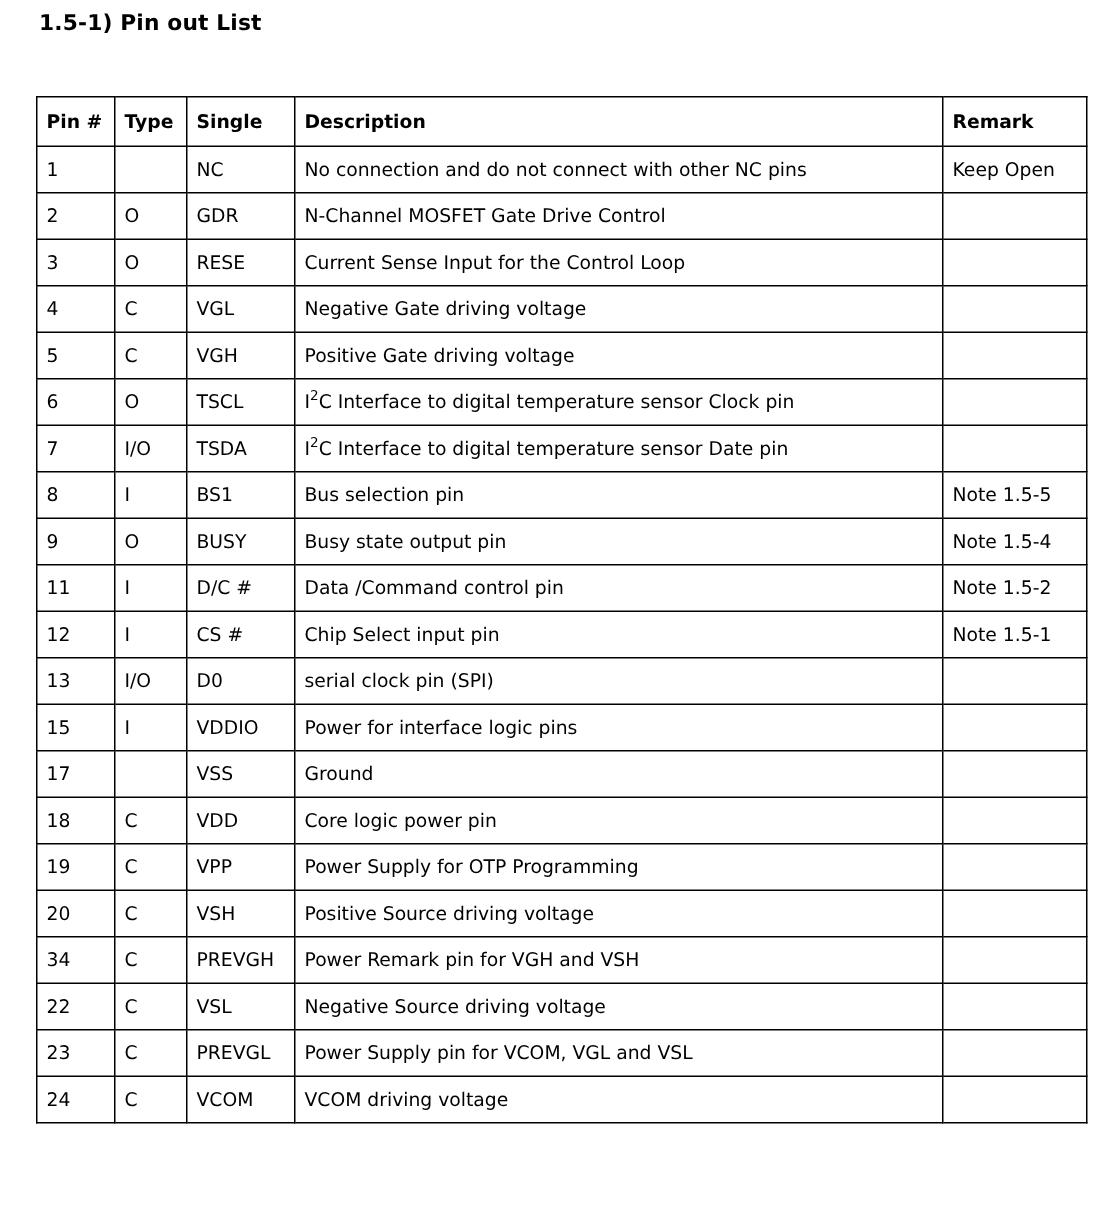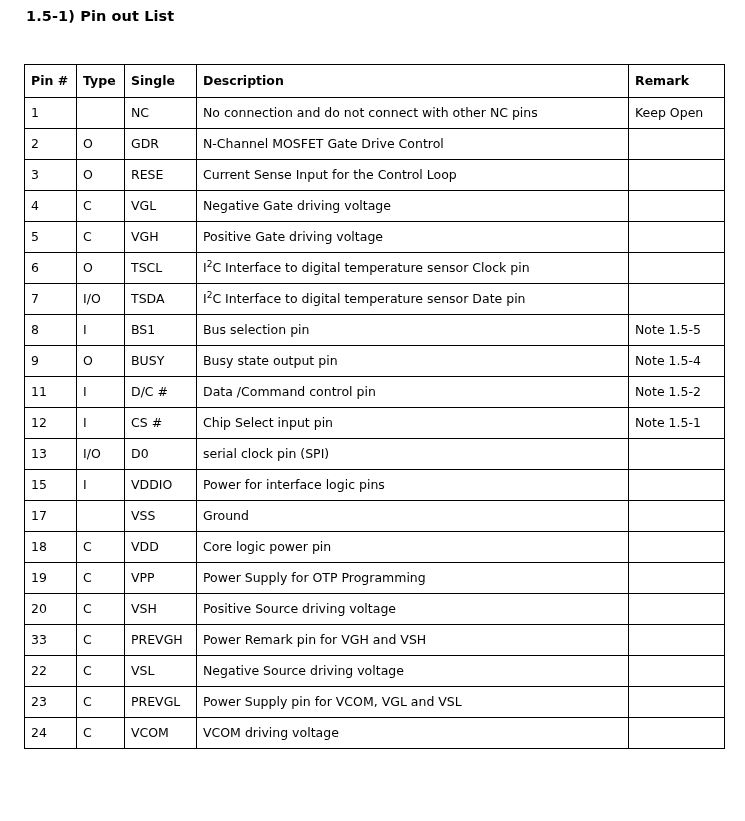--- a/index.html
+++ b/index.html
@@ -210,21 +210,21 @@
             <td class="col-remark"></td>
           </tr>
           <tr>
             <td class="col-pin">20</td>
             <td class="col-type">C</td>
             <td class="col-single">VSH</td>
             <td class="col-desc"><span>Positive Source driving voltage</span></td>
             <td class="col-remark"></td>
           </tr>
           <tr>
-            <td class="col-pin">33</td>
+            <td class="col-pin">34</td>
             <td class="col-type">C</td>
             <td class="col-single">PREVGH</td>
             <td class="col-desc"><span>Power Remark pin for VGH and VSH</span></td>
             <td class="col-remark"></td>
           </tr>
           <tr>
             <td class="col-pin">22</td>
             <td class="col-type">C</td>
             <td class="col-single">VSL</td>
             <td class="col-desc"><span>Negative Source driving voltage</span></td>

